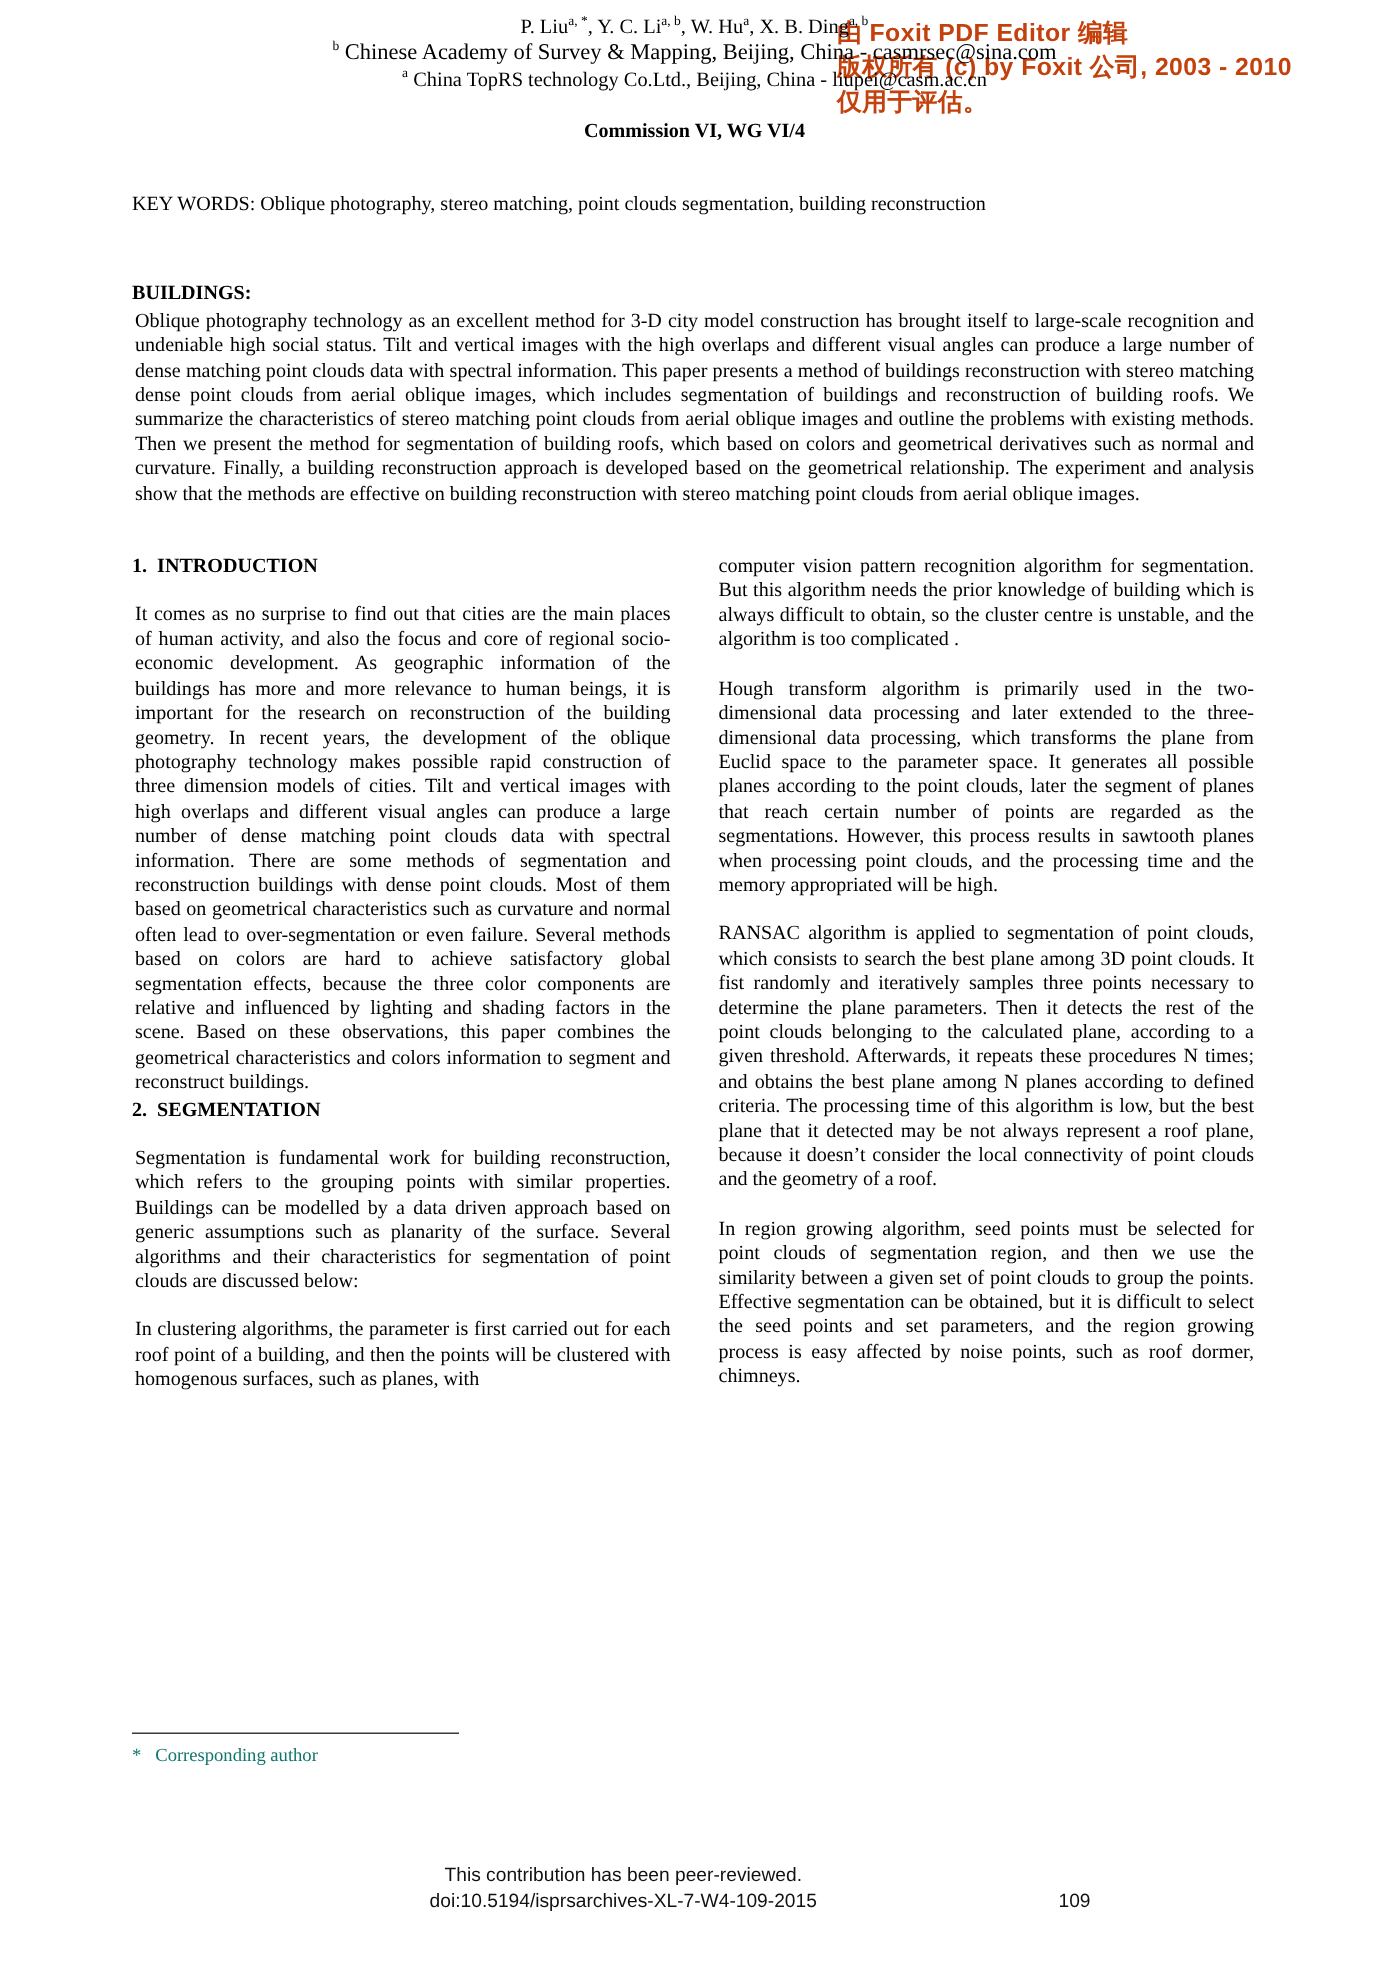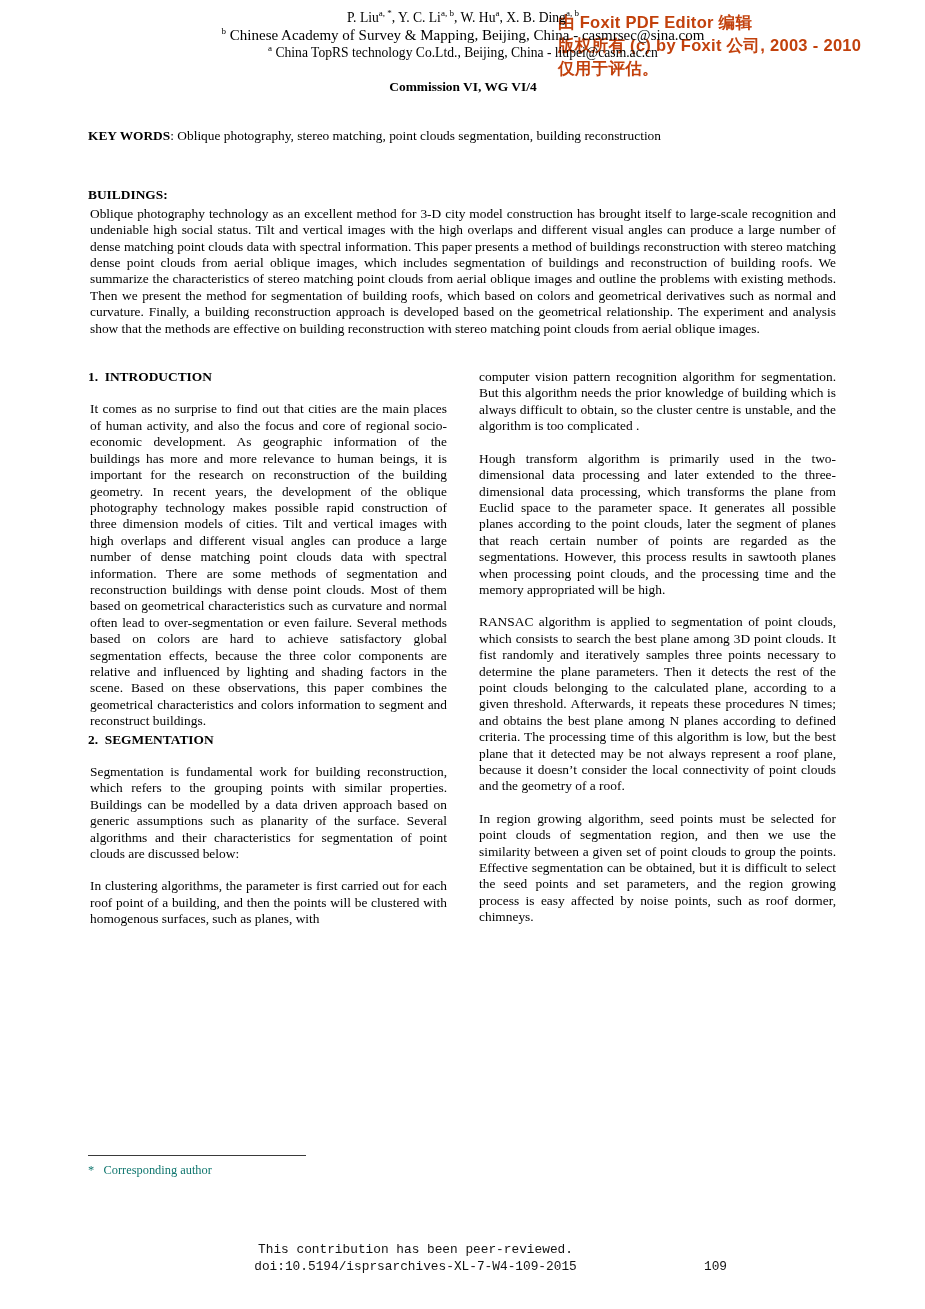--- a/index.html
+++ b/index.html
@@ -17,39 +17,39 @@
   .title {
     margin: 112px 0 0 0; text-align: center; font-weight: 700;
     font-size: 17.5px; line-height: 27px;
   }
   .authors { margin-top: 9px; text-align: center; font-size: 13.6px; line-height: 17px; }
   sup { font-size: 9px; line-height: 0; }
   .affil { text-align: center; font-size: 13.6px; line-height: 18px; }
   .affil-b { font-size: 15px; }
   .commission { margin-top: 17px; text-align: center; font-weight: 700; line-height: 16px; }
   .keywords { margin-top: 33px; line-height: 16.4px; }
-  .keywords b { font-weight: 700; }
+  .keywords b { font-weight: 400; }
   .abstract-head { margin-top: 43px; font-weight: 700; line-height: 16.4px; }
   p.body { text-align: justify; line-height: 16.4px; margin: 2px; }
   .abstract { margin-top: 17px; }
   .columns { display: flex; gap: 28px; margin-top: 32px; }
   .col { width: 361px; }
   h3.sec {
     text-align: left; font-size: 13.4px; font-weight: 700;
     line-height: 16.4px; margin: 0; white-space: pre;
   }
   .col p.body { margin-top: 16px; }
   .col p.first { margin-top: 0; }
   .sec2 { margin-top: 17px; }
   .footnote { position: absolute; left: 88px; top: 1155px; font-size: 12.4px; color: #0f766e; }
   .footnote .rule { width: 218px; height: 0; border-top: 1px solid #3a3a3a; }
   .footnote .fn-text { margin-top: 7px; white-space: pre; }
   .footer {
     position: absolute; top: 1242px; left: 0; width: 831px; text-align: center;
-    font-family: Liberation Mono, monospace; font-size: 12.8px;
+    font-family: Liberation Sans, sans-serif; font-size: 12.8px;
     line-height: 16.5px; color: #111;
   }
   .page-number { position: absolute; right: 104px; top: 17px; }
 </style>
 </head>
 <body>
 
 <div class="page">
 
   <div class="watermark">

